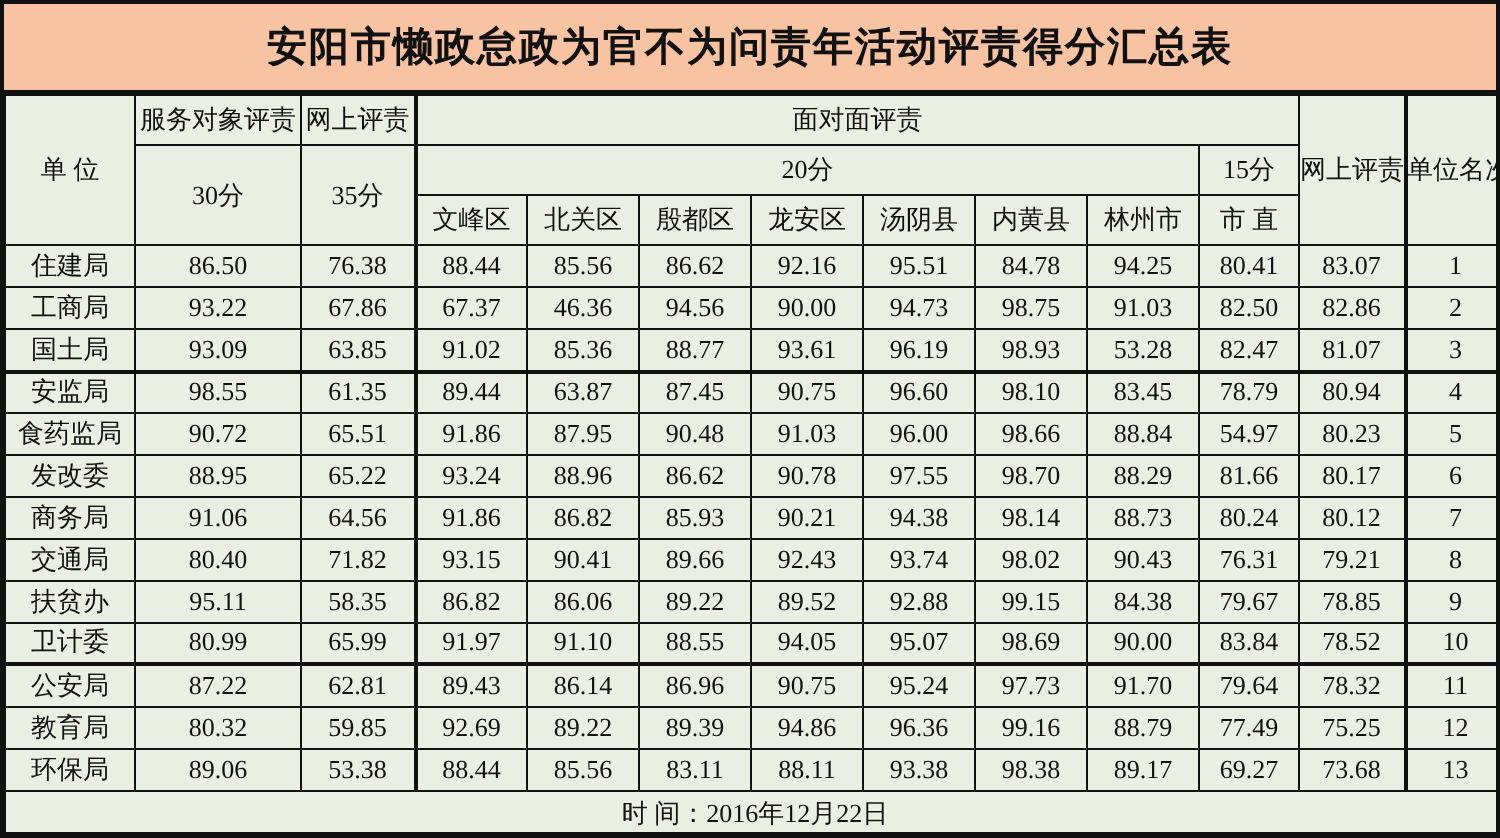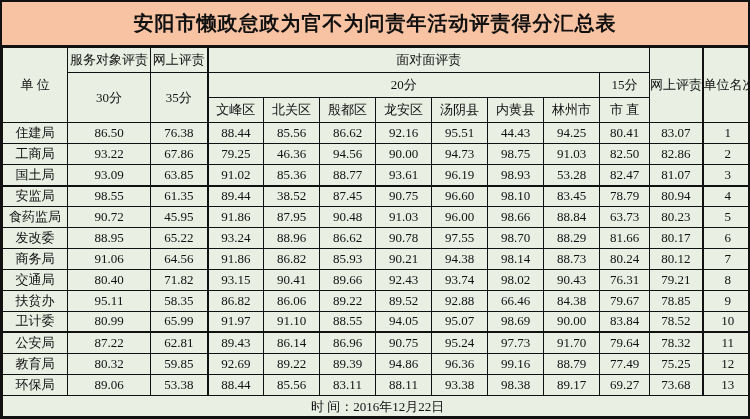--- a/index.html
+++ b/index.html
@@ -107,31 +107,31 @@
     <tbody>
         <tr>
           <td>住建局</td>
           <td>86.50</td>
           <td>76.38</td>
           <td class="bl2">88.44</td>
           <td>85.56</td>
           <td>86.62</td>
           <td>92.16</td>
           <td>95.51</td>
-          <td>44.43</td>
+          <td>84.78</td>
           <td>94.25</td>
           <td>80.41</td>
           <td>83.07</td>
           <td class="bl2">1</td>
         </tr>
         <tr>
           <td>工商局</td>
           <td>93.22</td>
           <td>67.86</td>
-          <td class="bl2">79.25</td>
+          <td class="bl2">67.37</td>
           <td>46.36</td>
           <td>94.56</td>
           <td>90.00</td>
           <td>94.73</td>
           <td>98.75</td>
           <td>91.03</td>
           <td>82.50</td>
           <td>82.86</td>
           <td class="bl2">2</td>
         </tr>
@@ -148,42 +148,42 @@
           <td>53.28</td>
           <td>82.47</td>
           <td>81.07</td>
           <td class="bl2">3</td>
         </tr>
         <tr class="bt2">
           <td>安监局</td>
           <td>98.55</td>
           <td>61.35</td>
           <td class="bl2">89.44</td>
-          <td>38.52</td>
+          <td>63.87</td>
           <td>87.45</td>
           <td>90.75</td>
           <td>96.60</td>
           <td>98.10</td>
           <td>83.45</td>
           <td>78.79</td>
           <td>80.94</td>
           <td class="bl2">4</td>
         </tr>
         <tr>
           <td>食药监局</td>
           <td>90.72</td>
-          <td>45.95</td>
+          <td>65.51</td>
           <td class="bl2">91.86</td>
           <td>87.95</td>
           <td>90.48</td>
           <td>91.03</td>
           <td>96.00</td>
           <td>98.66</td>
           <td>88.84</td>
-          <td>63.73</td>
+          <td>54.97</td>
           <td>80.23</td>
           <td class="bl2">5</td>
         </tr>
         <tr>
           <td>发改委</td>
           <td>88.95</td>
           <td>65.22</td>
           <td class="bl2">93.24</td>
           <td>88.96</td>
           <td>86.62</td>
@@ -227,21 +227,21 @@
         </tr>
         <tr>
           <td>扶贫办</td>
           <td>95.11</td>
           <td>58.35</td>
           <td class="bl2">86.82</td>
           <td>86.06</td>
           <td>89.22</td>
           <td>89.52</td>
           <td>92.88</td>
-          <td>66.46</td>
+          <td>99.15</td>
           <td>84.38</td>
           <td>79.67</td>
           <td>78.85</td>
           <td class="bl2">9</td>
         </tr>
         <tr>
           <td>卫计委</td>
           <td>80.99</td>
           <td>65.99</td>
           <td class="bl2">91.97</td>

